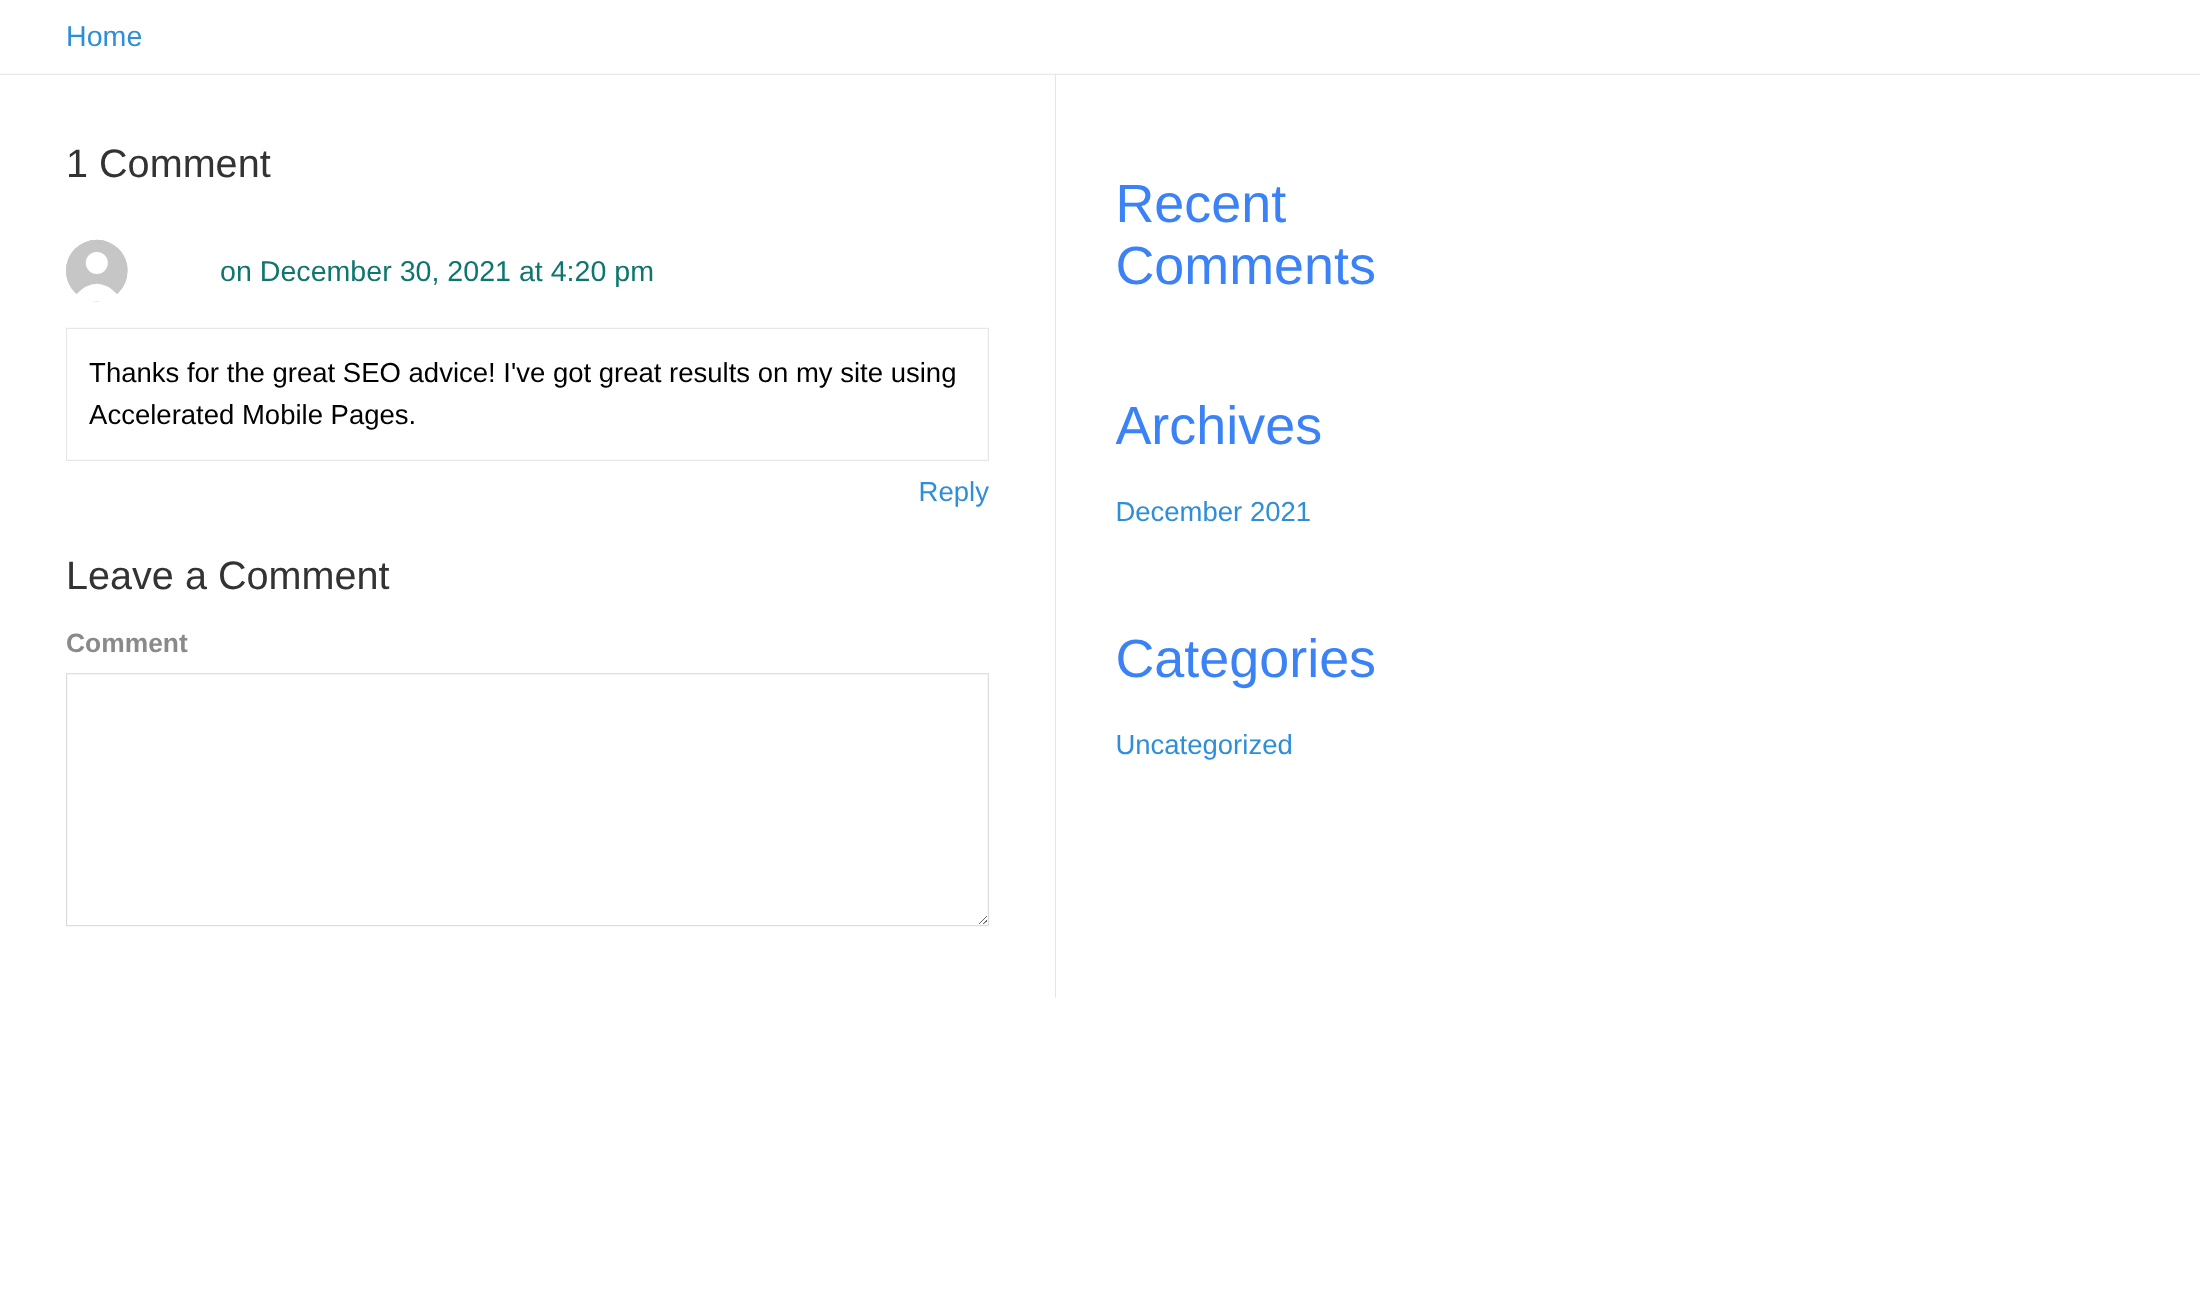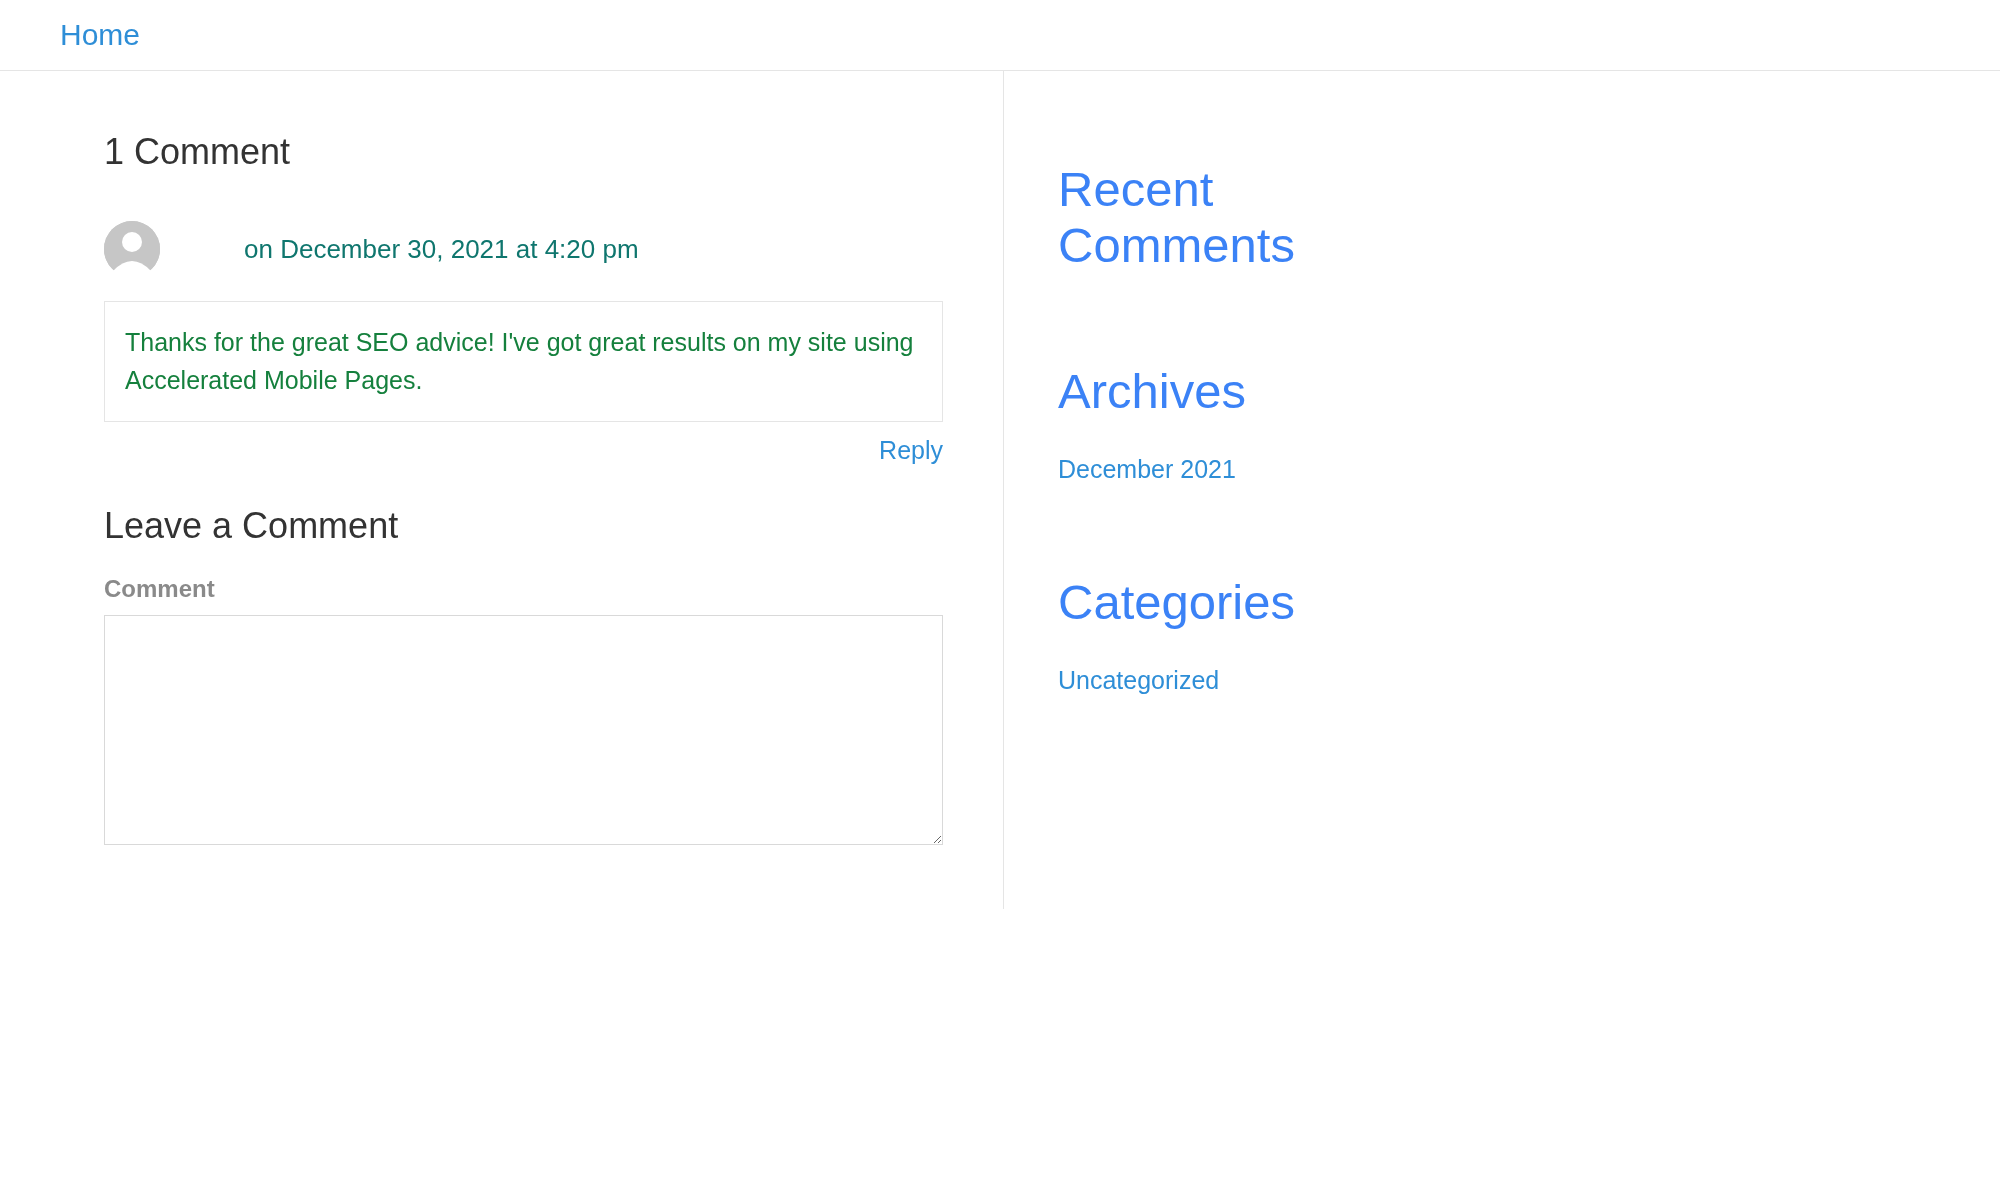--- a/index.html
+++ b/index.html
@@ -20,27 +20,26 @@
       border-bottom: 1px solid #e5e5e5;
     }
     .site-title {
       font-size: 42px;
       font-weight: 600;
       color: #7a7a7a;
       line-height: 1.35;
     }
     .nav-link {
       color: #2e8ed7;
-      font-size: 30px;
+      font-size: 26px;
       text-decoration: none;
       cursor: pointer;
     }
     .container {
       display: flex;
-      padding-left: 44px;
     }
     .main {
       flex: 1;
       padding: 60px 60px 60px 60px;
       border-right: 1px solid #e5e5e5;
       max-width: 960px;
     }
     .sidebar {
       width: 480px;
       padding: 90px 60px 60px 54px;
@@ -74,21 +73,21 @@
       height: 56px;
     }
     .comment-date {
       color: #0f766e;
       font-size: 26px;
     }
     .comment-body {
       border: 1px solid #e5e5e5;
       padding: 22px 20px;
       font-size: 25px;
-      color: #15803d;
+      color: #000000;
       line-height: 1.5;
     }
     .reply-row {
       text-align: right;
       margin-top: 12px;
       margin-bottom: 40px;
     }
     .reply-link {
       color: #2e8ed7;
       font-size: 25px;

